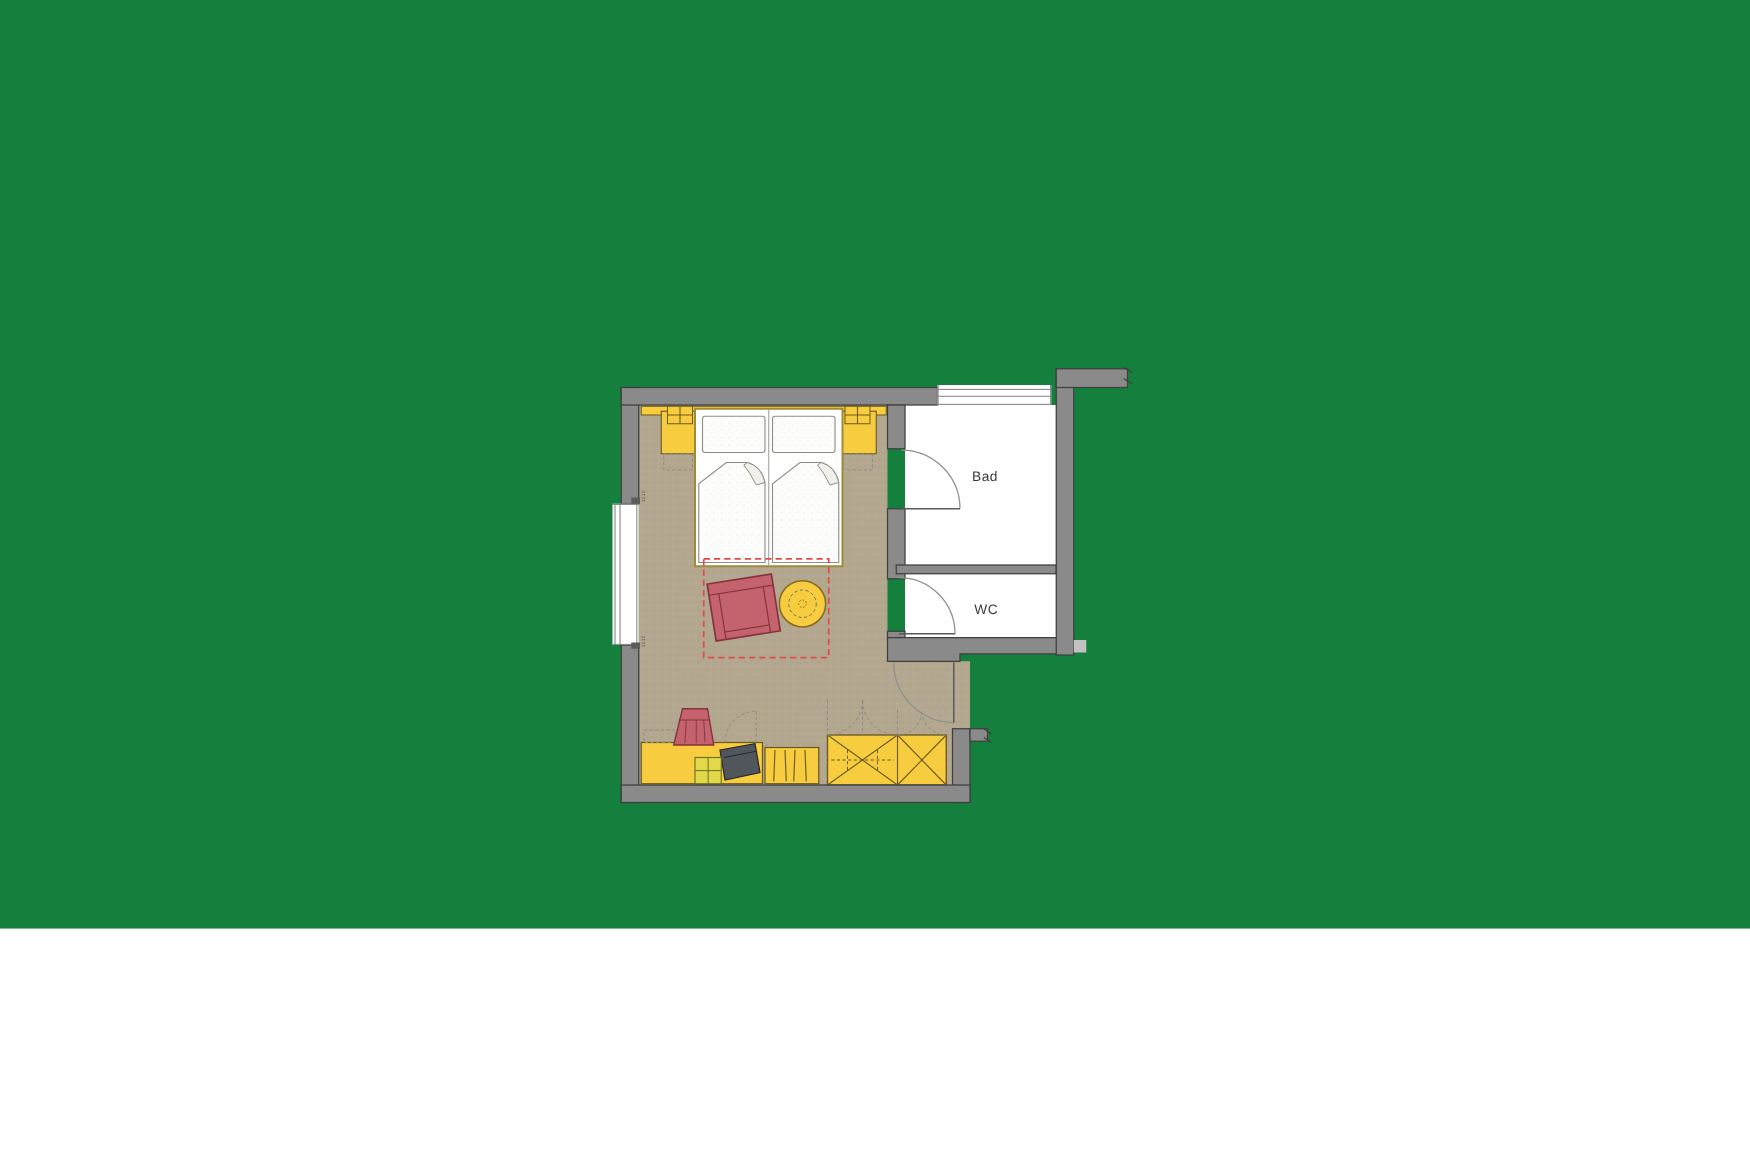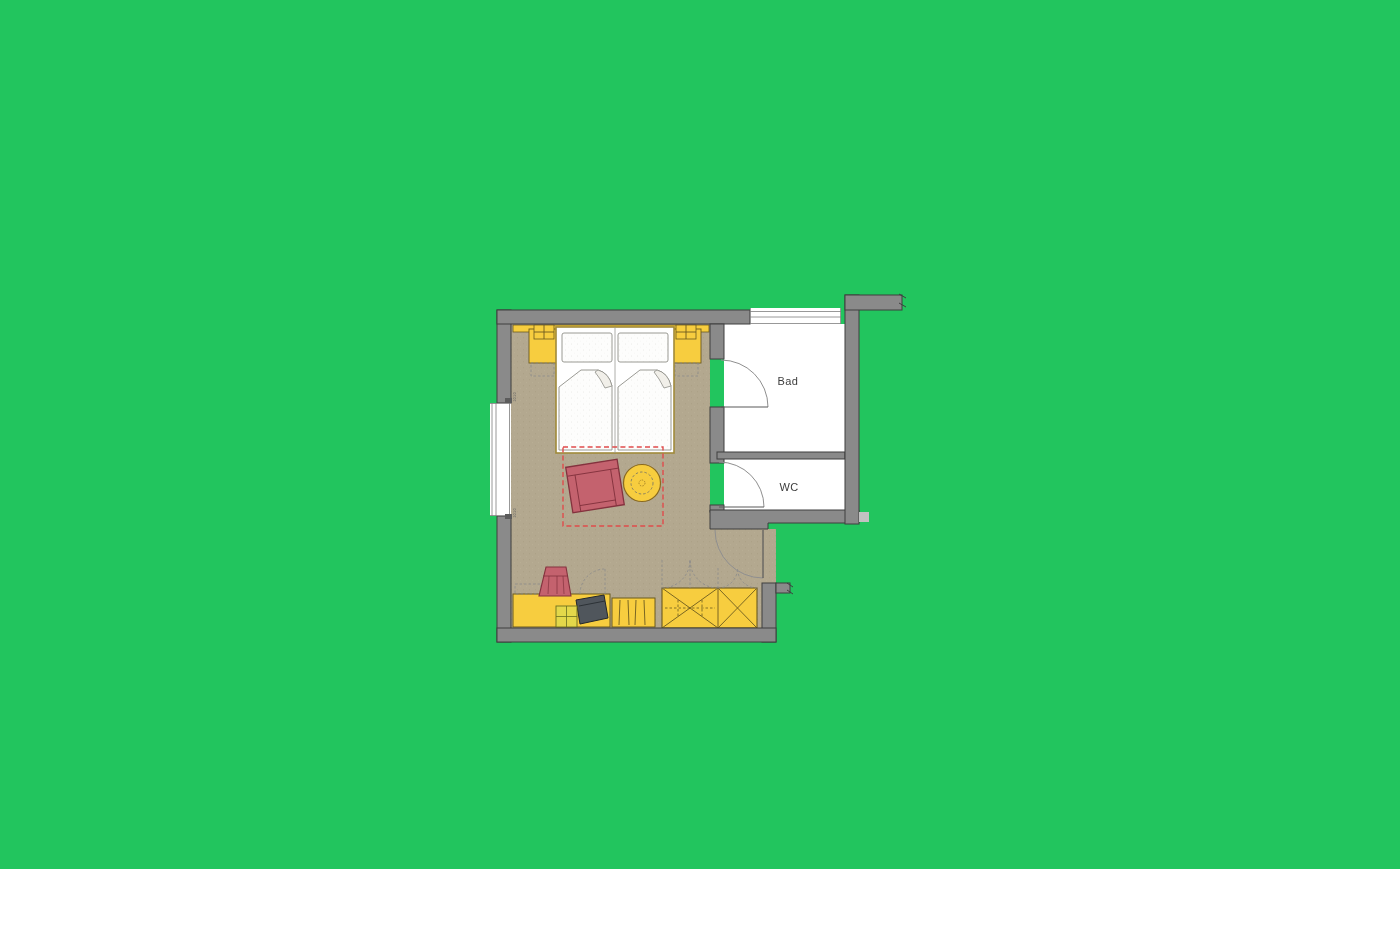--- a/index.html
+++ b/index.html
@@ -1,16 +1,16 @@
 <!DOCTYPE html>
 <html><head>
 <meta charset="utf-8">
 <style>
   html,body{margin:0;padding:0;background:#ffffff;}
-  .page{position:relative;width:1400px;height:869px;background:#22c55e;overflow:hidden;
+  .page{position:relative;width:1400px;height:743px;background:#15803d;overflow:hidden;
         font-family:"Liberation Sans", sans-serif;}
   .plan-svg{position:absolute;left:488px;top:285px;width:424px;height:366px;}
   .room-label{font-family:"Liberation Sans", sans-serif;font-size:11px;fill:#3c3c3c;letter-spacing:0.4px;}
   .dim-label{font-family:"Liberation Sans", sans-serif;font-size:4px;fill:#5f5f5f;letter-spacing:0.2px;}
   .thinline{stroke:#7d7d7d;stroke-width:0.8;fill:none;}
   .doorleaf{stroke:#5a5a5a;stroke-width:1.2;fill:none;}
   .doorarc{stroke:#8f8f8f;stroke-width:1;fill:none;}
   .dashgray{stroke:#8a8a8a;stroke-width:0.8;fill:none;stroke-dasharray:2.5 2;}
   .dashfurn{stroke:#6b5a1f;stroke-width:0.8;fill:none;stroke-dasharray:2.5 2;}
   .furnline{stroke:#6b5a1f;stroke-width:0.9;fill:none;}

